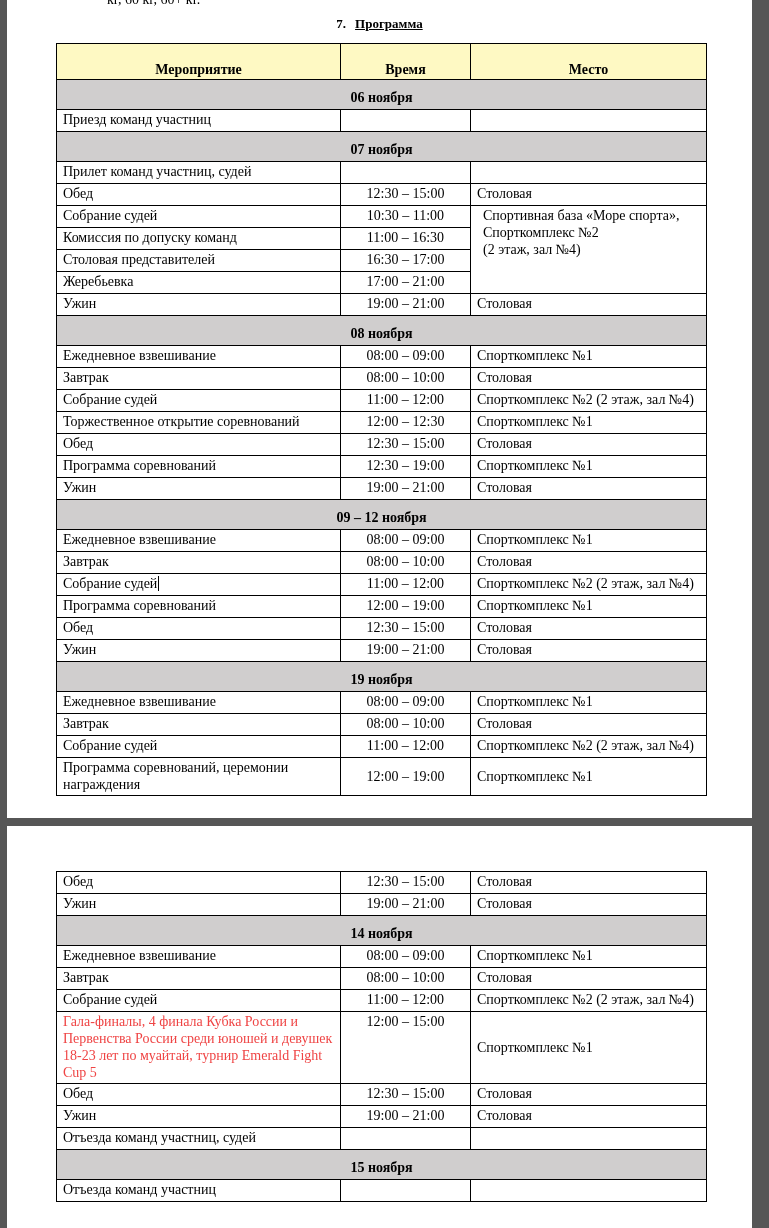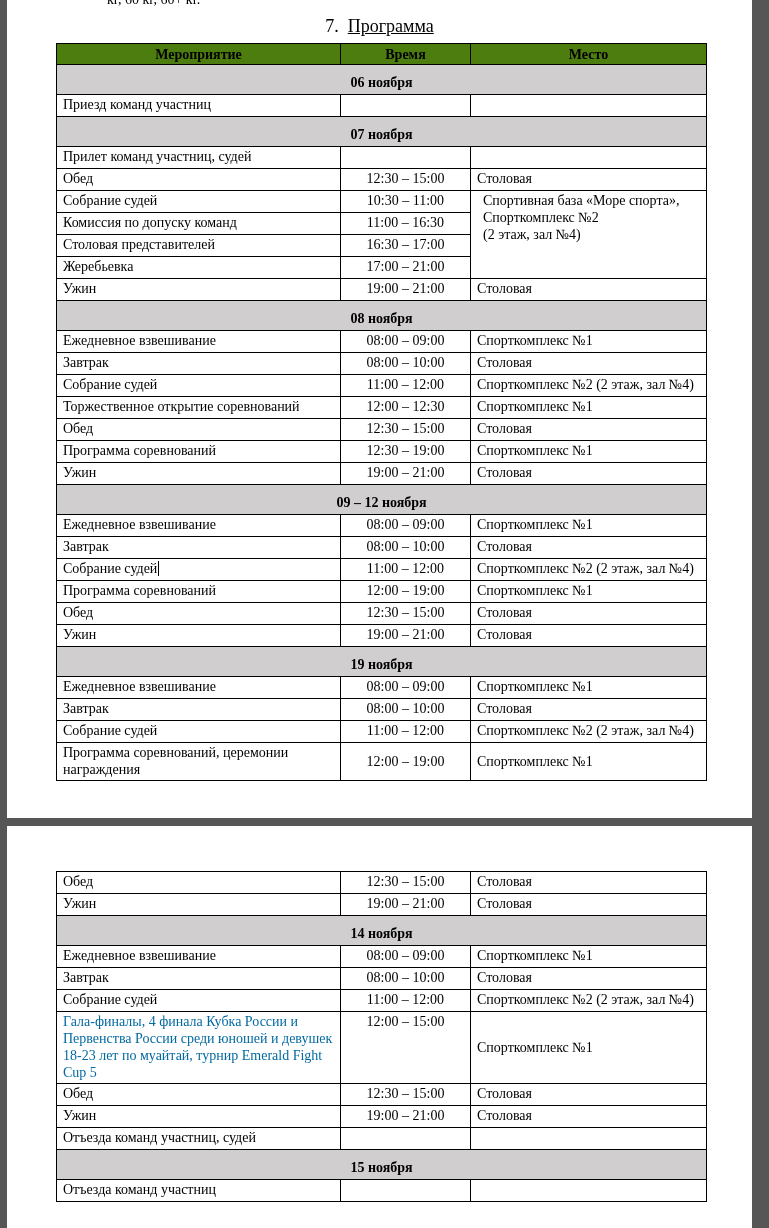--- a/index.html
+++ b/index.html
@@ -11,47 +11,47 @@
   .page {
     position: absolute; left: 7px; width: 745px; background: #fff; overflow: hidden;
   }
   #page1 { top: 0; height: 818px; }
   #page2 { top: 826px; height: 402px; }
   .cut-line {
     position: absolute; left: 100px; top: -8px; font-size: 14px; white-space: nowrap;
   }
   .section-title {
     position: absolute; left: 0; width: 745px; top: 16px; text-align: center;
-    font-weight: normal; font-size: 18px;
+    font-weight: bold; font-size: 13px;
   }
   .section-title .num { margin-right: 9px; }
   .section-title .txt { text-decoration: underline; }
   table.prog {
     position: absolute; left: 49px; border-collapse: collapse; table-layout: fixed;
     width: 650px; font-size: 14px;
   }
   #page1 table.prog { top: 43px; }
   #page2 table.prog { top: 45px; }
   table.prog col.c1 { width: 284px; }
   table.prog col.c2 { width: 130px; }
   table.prog col.c3 { width: 236px; }
   table.prog td, table.prog th {
     border: 1.5px solid #000; padding: 1px 6px 2px 6px; vertical-align: top;
     line-height: 17px; height: 18px;
   }
   table.prog th {
-    background: #4d7c0f; font-weight: bold; text-align: center; vertical-align: middle;
-    height: 18px; padding-top: 1px; padding-bottom: 1px;
+    background: #fef9c3; font-weight: bold; text-align: center; vertical-align: middle;
+    height: 18px; padding-top: 16px; padding-bottom: 1px;
   }
   table.prog tr.date td {
     background: #d0cece; font-weight: bold; text-align: center; padding-top: 9px;
   }
   table.prog td.time { text-align: center; }
   table.prog td.mid { vertical-align: middle; }
-  table.prog tr.red td.ev { color: #0369a1; margin-top: 36px; }
+  table.prog tr.red td.ev { color: #ef4444; margin-top: 36px; }
   .caret {
     display: inline-block; width: 1px; height: 15px; background: #000;
     vertical-align: -3px; margin-left: 1px;
   }
 </style>
 </head>
 <body>
 
 <div class="page" id="page1">
   <div class="cut-line">кг, 60 кг, 60+ кг.</div>

